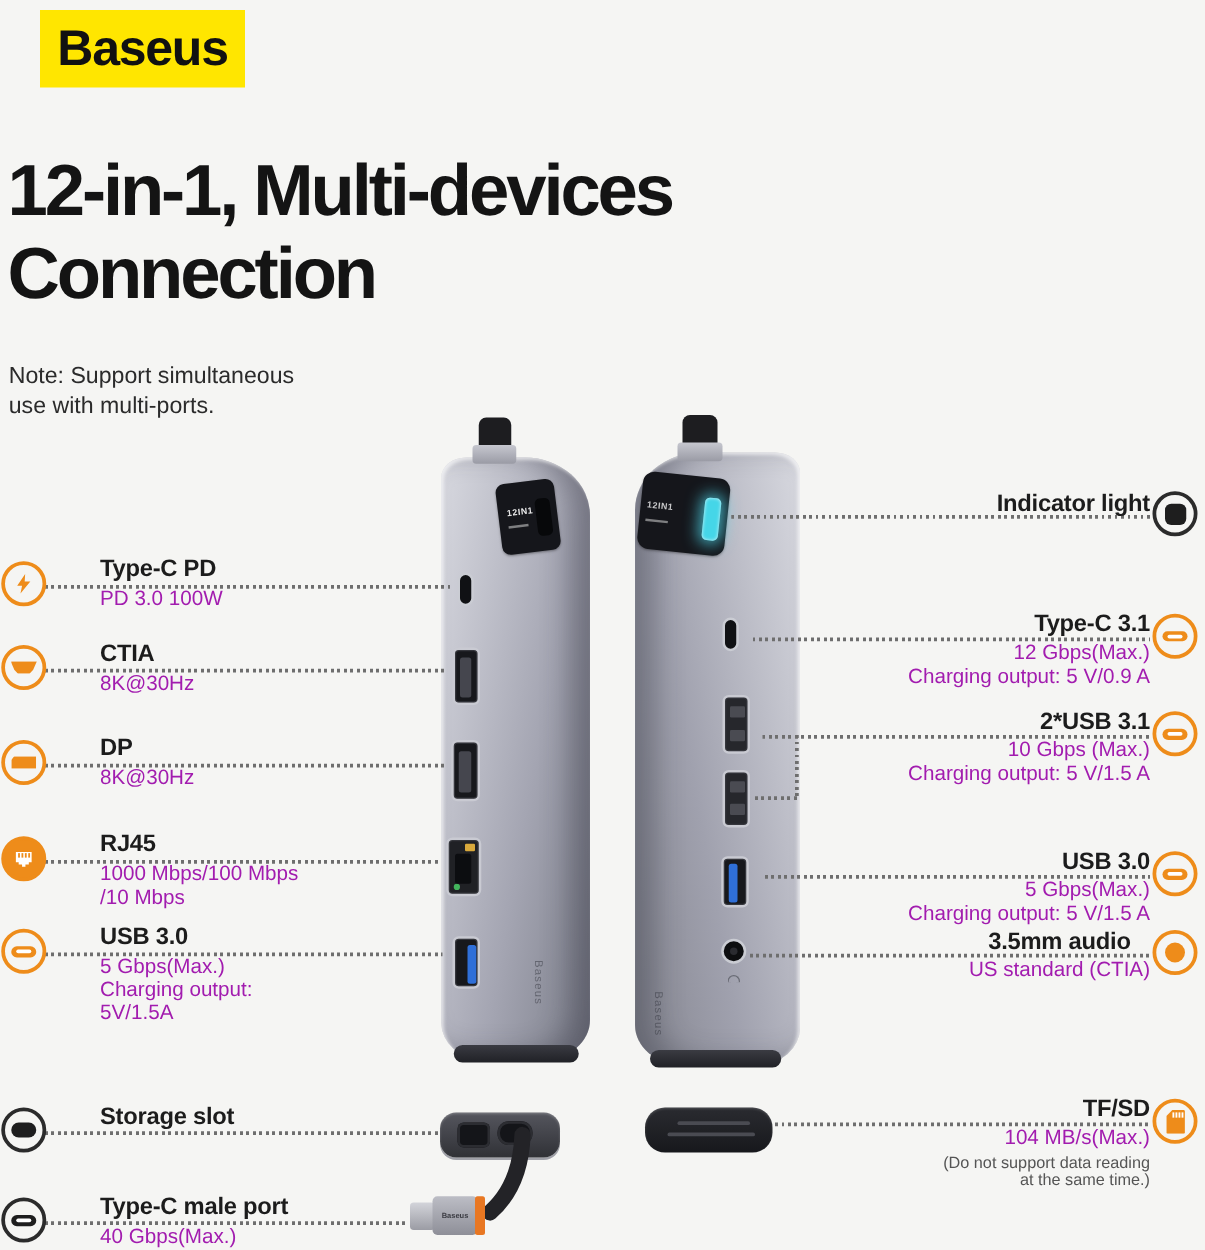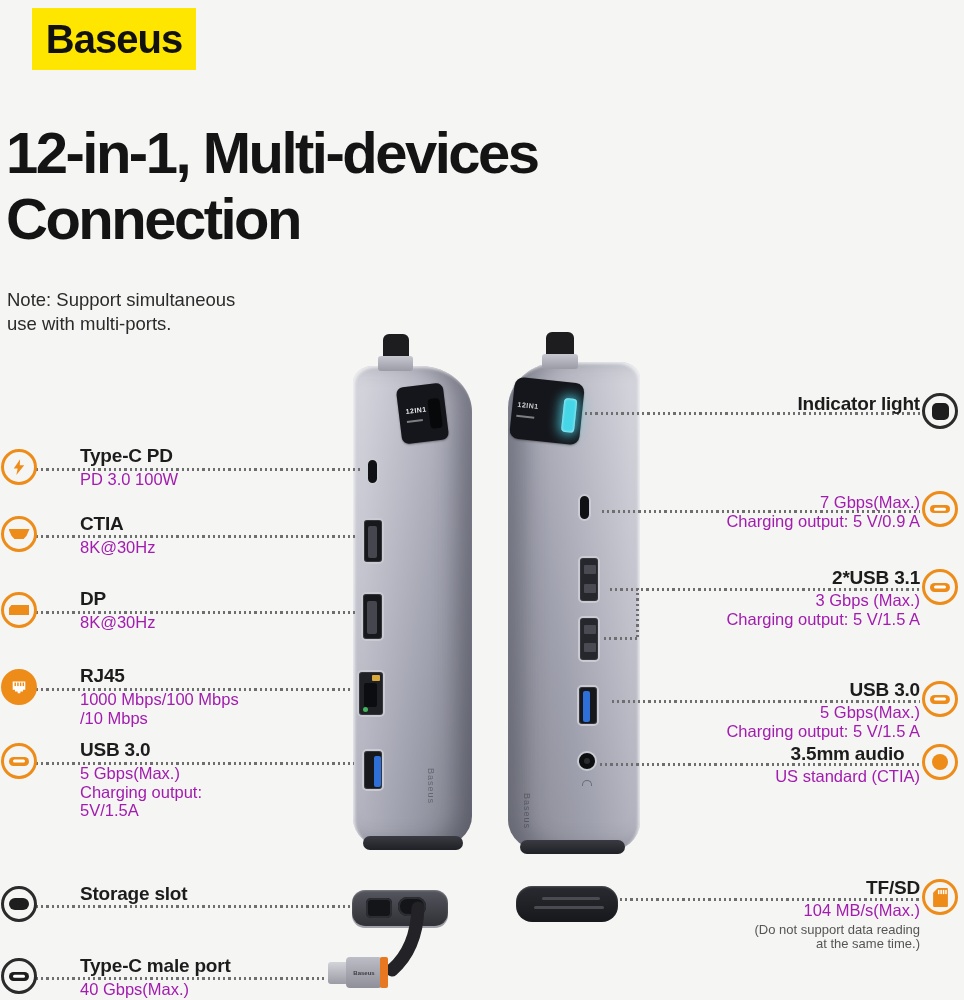--- a/index.html
+++ b/index.html
@@ -279,26 +279,27 @@
   </div>
   <div class="lrow" style="top:956px;">
     <div class="lbl-title">Type-C male port</div>
     <div class="lbl-sub first">40 Gbps(Max.)</div>
   </div>
 
   <div class="rrow" style="top:394px;">
     <div class="lbl-title">Indicator light</div>
   </div>
   <div class="rrow" style="top:490px;">
-    <div class="lbl-sub first">7 Gbps(Max.)</div>
+    <div class="lbl-title">Type-C 3.1</div>
+    <div class="lbl-sub first">12 Gbps(Max.)</div>
     <div class="lbl-sub">Charging output: 5 V/0.9 A</div>
   </div>
   <div class="rrow" style="top:568px;">
     <div class="lbl-title">2*USB 3.1</div>
-    <div class="lbl-sub first">3 Gbps (Max.)</div>
+    <div class="lbl-sub first">10 Gbps (Max.)</div>
     <div class="lbl-sub">Charging output: 5 V/1.5 A</div>
   </div>
   <div class="rrow" style="top:680px;">
     <div class="lbl-title">USB 3.0</div>
     <div class="lbl-sub first">5 Gbps(Max.)</div>
     <div class="lbl-sub">Charging output: 5 V/1.5 A</div>
   </div>
   <div class="rrow" style="top:744px;text-align:center;">
     <div class="lbl-title">3.5mm audio</div>
     <div class="lbl-sub first">US standard (CTIA)</div>

